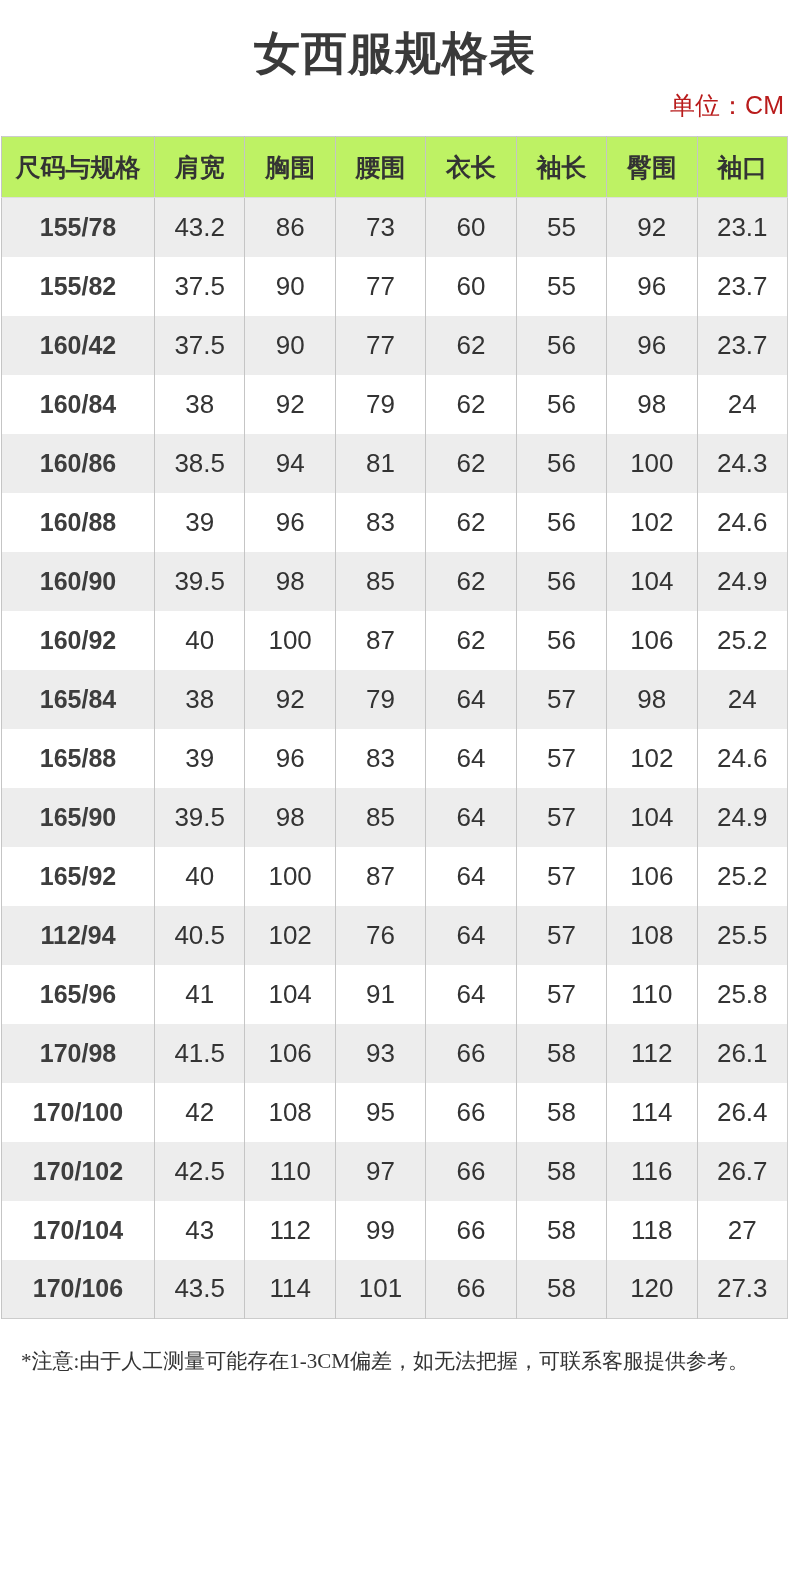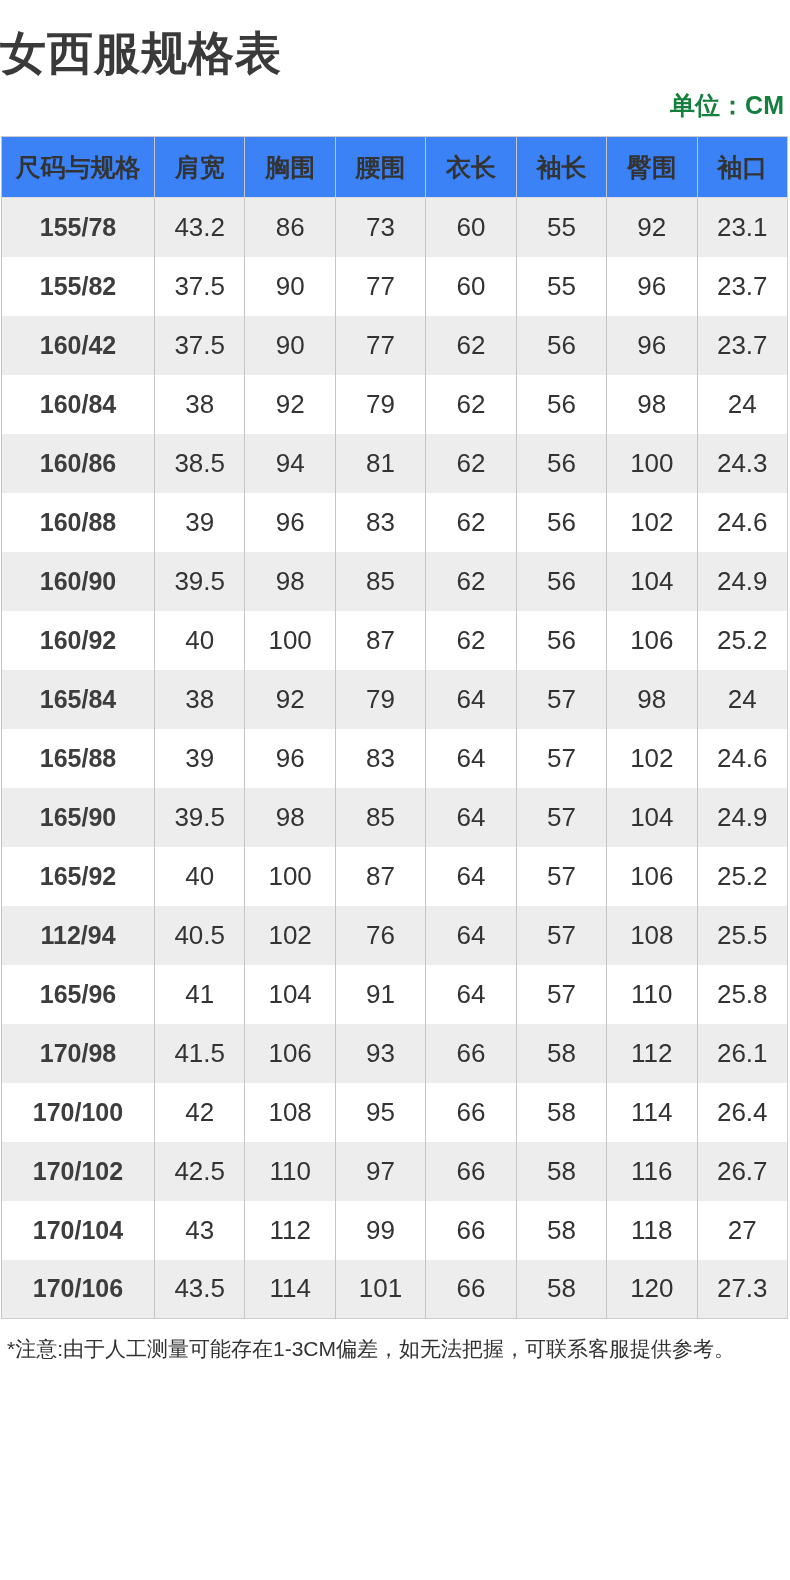--- a/index.html
+++ b/index.html
@@ -11,36 +11,35 @@
     font-family: "Liberation Sans", "DejaVu Sans", sans-serif;
     color: #333333;
     overflow: hidden;
   }
   .page {
     width: 790px;
     height: 1580px;
     box-sizing: border-box;
   }
   .page-title {
-    text-align: left;
+    text-align: center;
     font-size: 46px;
     font-weight: bold;
     color: #3a3a3a;
     padding-top: 26px;
     line-height: 54px;
     letter-spacing: 1px;
   }
   .unit-label {
     text-align: right;
     font-size: 25px;
-    color: #15803d;
+    color: #b91c1c;
     padding-right: 6px;
     margin-top: 10px;
     line-height: 30px;
-    font-weight: bold;
   }
   table.spec-table {
     border-collapse: collapse;
     table-layout: fixed;
     width: 787px;
     margin: 16px 0 0 1px;
     border: 1px solid #cccccc;
   }
   table.spec-table col.size-col { width: 153px; }
   table.spec-table th,
@@ -48,41 +47,42 @@
     border-left: 1px solid #c5c5c5;
     text-align: center;
     vertical-align: middle;
     padding: 0;
   }
   table.spec-table thead tr { height: 61px; }
   table.spec-table thead th {
     font-size: 25px;
     font-weight: bold;
     color: #333333;
-    background: #3b82f6;
+    background: #bef264;
     border-bottom: 1px solid #dddddd;
   }
   table.spec-table tbody tr { height: 59px; padding-left: 40px; }
   table.spec-table tbody tr:nth-child(odd) { background: #ededed; }
   table.spec-table tbody tr:nth-child(even) { background: #ffffff; }
   table.spec-table tbody td {
     font-size: 26px;
     color: #333333;
   }
   table.spec-table tbody td.first {
     font-weight: bold;
     color: #3d3d3d;
     font-size: 25px;
   }
   .note-text {
     font-size: 21px;
     color: #333333;
-    margin-top: 16px;
-    padding-left: 7px;
+    margin-top: 28px;
+    padding-left: 21px;
     line-height: 28px;
+    font-family: Liberation Serif, serif;
   }
 </style>
 </head>
 <body>
 
 <div class="page">
 
   <div class="page-title">女西服规格表</div>
 
   <div class="unit-label">单位：CM</div>

